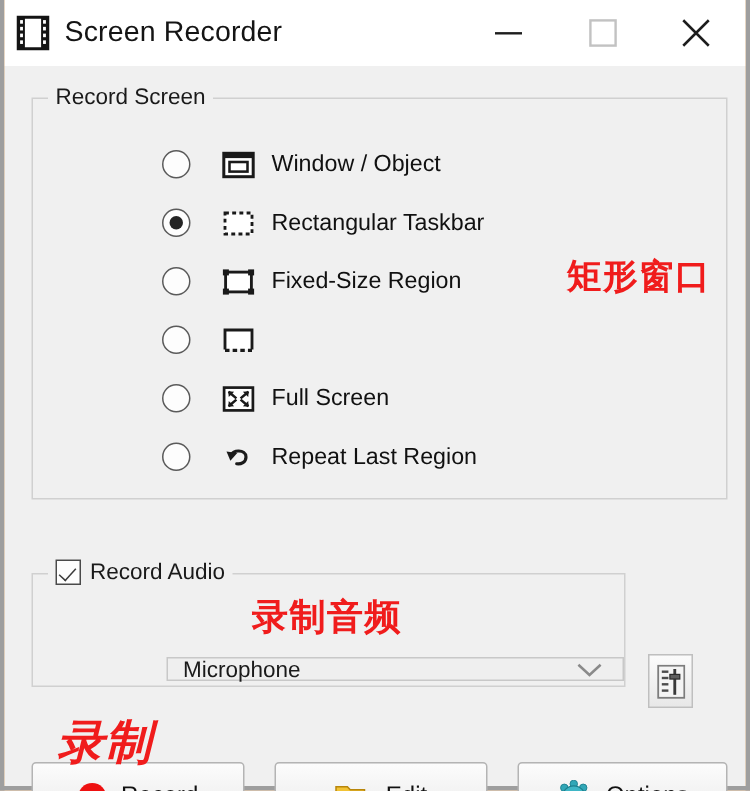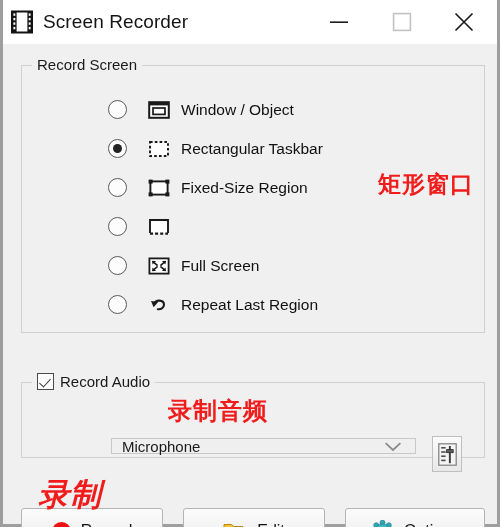--- a/index.html
+++ b/index.html
@@ -100,21 +100,21 @@
 
   #gb-record-screen {
     left: 18px;
     top: 21px;
     width: 464px;
     height: 268px;
   }
   #gb-record-audio {
     left: 18px;
     top: 338px;
-    width: 464px;
+    width: 396px;
     height: 76px;
   }
 
   
   .radio-list {
     position: absolute;
     left: 0; right: 0;
     top: 24px;
   }
   .radio-row {

